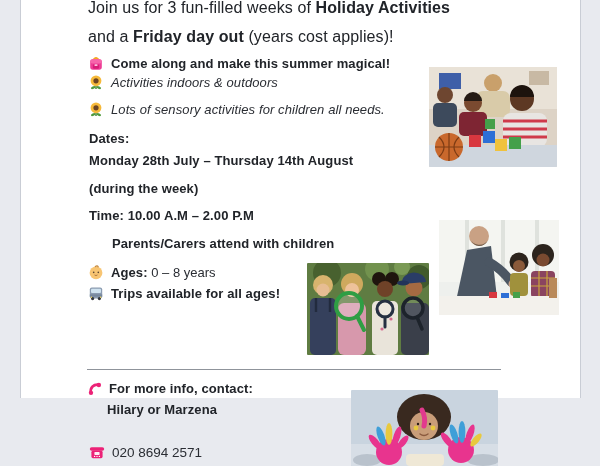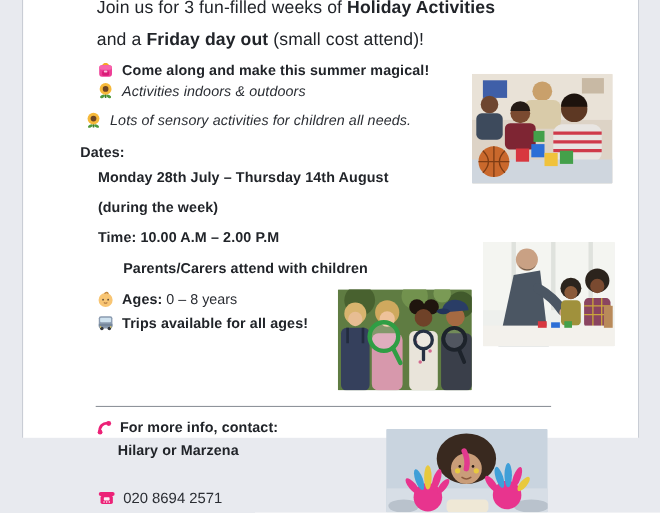--- a/index.html
+++ b/index.html
@@ -34,21 +34,21 @@
   .photo svg{display:block;width:100%;height:100%;}
   .divider{height:1px;background:#8f949b;}
 </style>
 </head>
 <body>
 
 <div class="doc">
 
   <div class="abs heading">
     <span>Join us for 3 fun-filled weeks of </span><span class="bold">Holiday Activities</span><br>
-    <span>and a </span><span class="bold">Friday day out</span><span> (small cost attend)!</span>
+    <span>and a </span><span class="bold">Friday day out</span><span> (years cost applies)!</span>
   </div>
 
   <div class="abs row" style="left:67px;top:55px;">
     <span class="icon">
       <svg viewBox="0 0 16 16">
         <path d="M5 5 Q8 1.2 11 5" stroke="#f5a623" stroke-width="1.6" fill="none"></path>
         <rect x="6.6" y="2.2" width="2.8" height="2.4" rx="0.8" fill="#f5a623"></rect>
         <rect x="2.2" y="4.3" width="11.6" height="10.4" rx="2.6" fill="#ee3d96"></rect>
         <rect x="2.2" y="4.3" width="11.6" height="4.2" rx="2.1" fill="#f765ab"></rect>
         <rect x="4.9" y="9.2" width="6.2" height="4.6" rx="1.4" fill="#d91c77"></rect>
@@ -64,34 +64,34 @@
         <line x1="8" y1="11" x2="8" y2="15" stroke="#3e7d2f" stroke-width="1.4"></line>
         <ellipse cx="5.2" cy="13.6" rx="2.4" ry="1.3" fill="#4f9a3c" transform="rotate(-25 5.2 13.6)"></ellipse>
         <ellipse cx="10.8" cy="13.6" rx="2.4" ry="1.3" fill="#4f9a3c" transform="rotate(25 10.8 13.6)"></ellipse>
         <circle cx="8" cy="6.8" r="5.4" fill="#f6b93a"></circle>
         <circle cx="8" cy="6.8" r="2.6" fill="#6b4423"></circle>
       </svg>
     </span>
     <span class="txt-i">Activities indoors &amp; outdoors</span>
   </div>
 
-  <div class="abs row" style="left:56px;top:101px;text-align:right;">
+  <div class="abs row" style="left:67px;top:101px;text-align:right;">
     <span class="icon">
       <svg viewBox="0 0 16 16">
         <line x1="8" y1="11" x2="8" y2="15" stroke="#3e7d2f" stroke-width="1.4"></line>
         <ellipse cx="5.2" cy="13.6" rx="2.4" ry="1.3" fill="#4f9a3c" transform="rotate(-25 5.2 13.6)"></ellipse>
         <ellipse cx="10.8" cy="13.6" rx="2.4" ry="1.3" fill="#4f9a3c" transform="rotate(25 10.8 13.6)"></ellipse>
         <circle cx="8" cy="6.8" r="5.4" fill="#f6b93a"></circle>
         <circle cx="8" cy="6.8" r="2.6" fill="#6b4423"></circle>
       </svg>
     </span>
     <span class="txt-i">Lots of sensory activities for children all needs.</span>
   </div>
 
-  <div class="abs txt-b" style="left:52px;top:131px;">Dates:</div>
+  <div class="abs txt-b" style="left:68px;top:131px;">Dates:</div>
   <div class="abs txt-b" style="left:68px;top:153px;">Monday 28th July – Thursday 14th August</div>
   <div class="abs txt-b" style="left:68px;top:181px;">(during the week)</div>
   <div class="abs txt-b" style="left:68px;top:208px;">Time: 10.00 A.M – 2.00 P.M</div>
   <div class="abs txt-b" style="left:68px;top:236px;padding-left:23px;">Parents/Carers attend with children</div>
 
   <div class="abs row" style="left:67px;top:263px;">
     <span class="icon">
       <svg viewBox="0 0 16 16">
         <circle cx="8" cy="8.8" r="6.4" fill="#f8c573"></circle>
         <path d="M7.4 2.6 Q9.2 1.2 10.2 2.8" stroke="#c68a3f" stroke-width="1.3" fill="none" stroke-linecap="round"></path>

